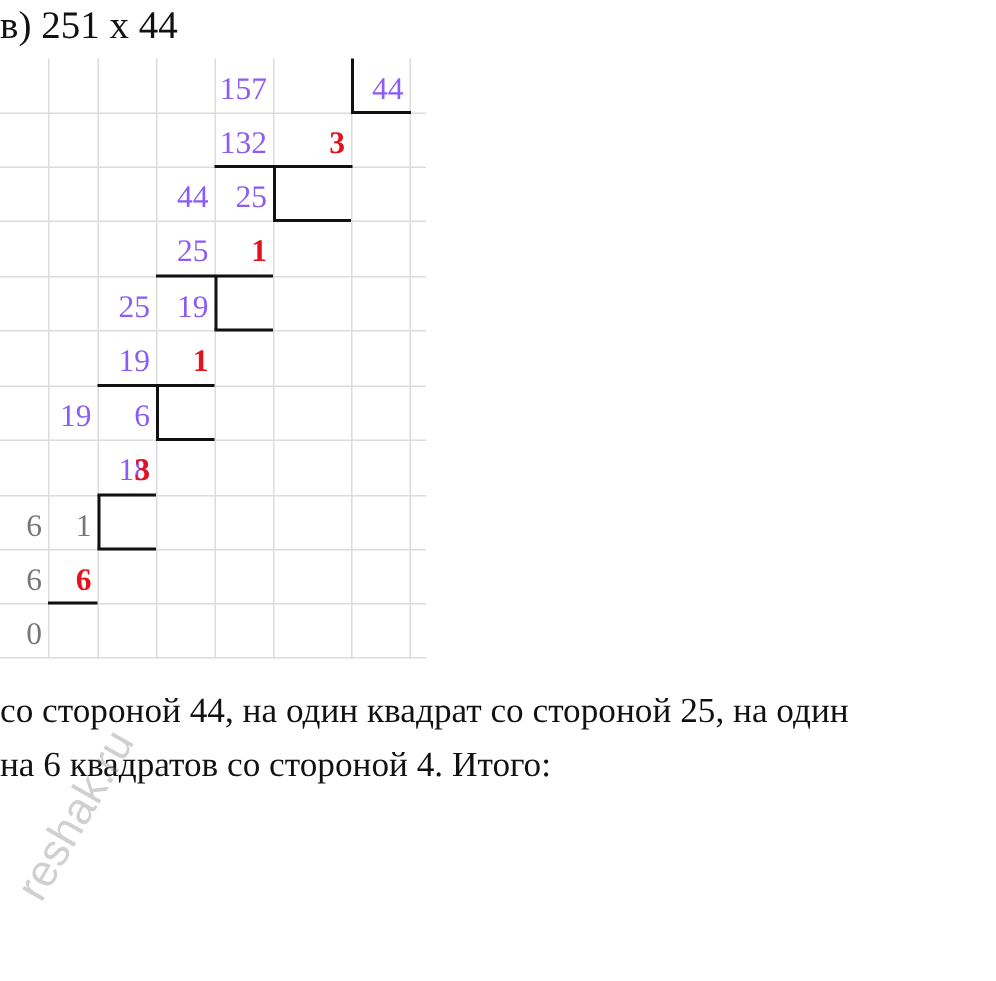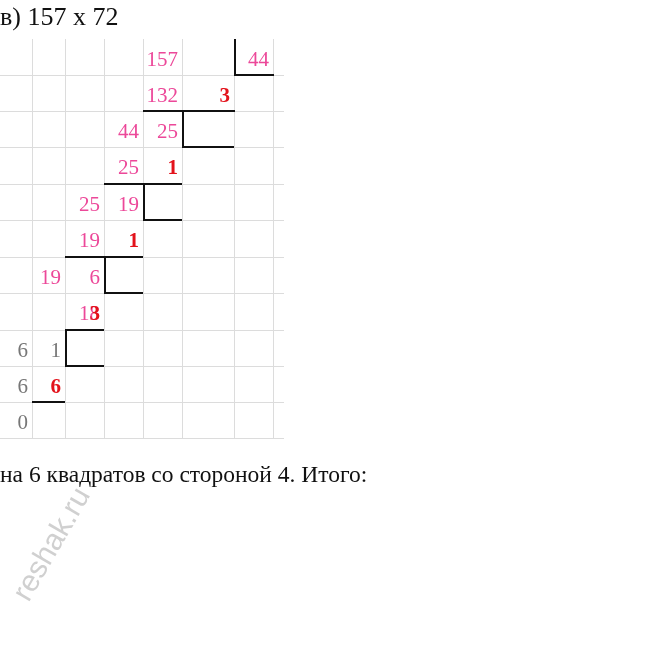--- a/index.html
+++ b/index.html
@@ -3,34 +3,34 @@
 <meta charset="utf-8">
 <style>
   html, body { margin: 0; padding: 0; background: #ffffff; }
   body { width: 664px; height: 654px; position: relative; overflow: hidden;
          font-family: "Liberation Serif", "DejaVu Serif", serif; color: #111; }
   .title { position: absolute; left: 0; top: 0; font-size: 26px; line-height: 34px; white-space: nowrap; }
   .grid { position: absolute; left: 0; top: 39px; width: 284px; height: 400px; }
   .vline { position: absolute; top: 0; bottom: 0; width: 1px; background: #dcdcdc; }
   .hline { position: absolute; left: 0; right: 0; height: 1px; background: #dcdcdc; }
   .cell { position: absolute; height: 36px; line-height: 40px; font-size: 21px;
-          text-align: right; box-sizing: border-box; padding-right: 4px; color: #ec4899; }
+          text-align: right; box-sizing: border-box; padding-right: 4px; color: #8b5cf6; }
   .cell.red { color: #e3121b; font-weight: bold; }
   .cell.faint { color: #777; }
   .bar { position: absolute; background: #111; }
   .text-block { position: absolute; left: 0; top: 456px; width: 664px; font-size: 23.5px; line-height: 36px; }
   .text-line { white-space: nowrap; display: block; }
   .watermark { position: absolute; left: 40px; top: 500px; width: 120px; height: 150px;
                color: rgba(120,120,120,0.35); font-family: "Liberation Sans", sans-serif;
                font-size: 30px; transform: rotate(-60deg); transform-origin: center; pointer-events: none; }
 </style>
 </head>
 <body>
 
-<div class="title">в) 157 х 72</div>
+<div class="title">в) 251 х 44</div>
 
 <div class="grid" id="grid">
     <div class="vline" style="left: 32px;"></div>
     <div class="vline" style="left: 65px;"></div>
     <div class="vline" style="left: 104px;"></div>
     <div class="vline" style="left: 143px;"></div>
     <div class="vline" style="left: 182px;"></div>
     <div class="vline" style="left: 234px;"></div>
     <div class="vline" style="left: 273px;"></div>
     <div class="hline" style="top: 36px;"></div>
@@ -76,16 +76,17 @@
     <div class="bar" style="left: 65px; top: 217px; width: 78px; height: 2px;"></div>
     <div class="bar" style="left: 104px; top: 218px; width: 2px; height: 36px;"></div>
     <div class="bar" style="left: 104px; top: 253px; width: 39px; height: 2px;"></div>
     <div class="bar" style="left: 65px; top: 290px; width: 39px; height: 2px;"></div>
     <div class="bar" style="left: 65px; top: 291px; width: 2px; height: 36px;"></div>
     <div class="bar" style="left: 65px; top: 326px; width: 39px; height: 2px;"></div>
     <div class="bar" style="left: 32px; top: 362px; width: 33px; height: 2px;"></div>
   </div>
 
 <div class="text-block">
+  <span class="text-line">со стороной 44, на один квадрат со стороной 25, на один</span>
   <span class="text-line">на 6 квадратов со стороной 4. Итого:</span>
 </div>
 
 <div class="watermark">reshak.ru</div>
 
 </body></html>

